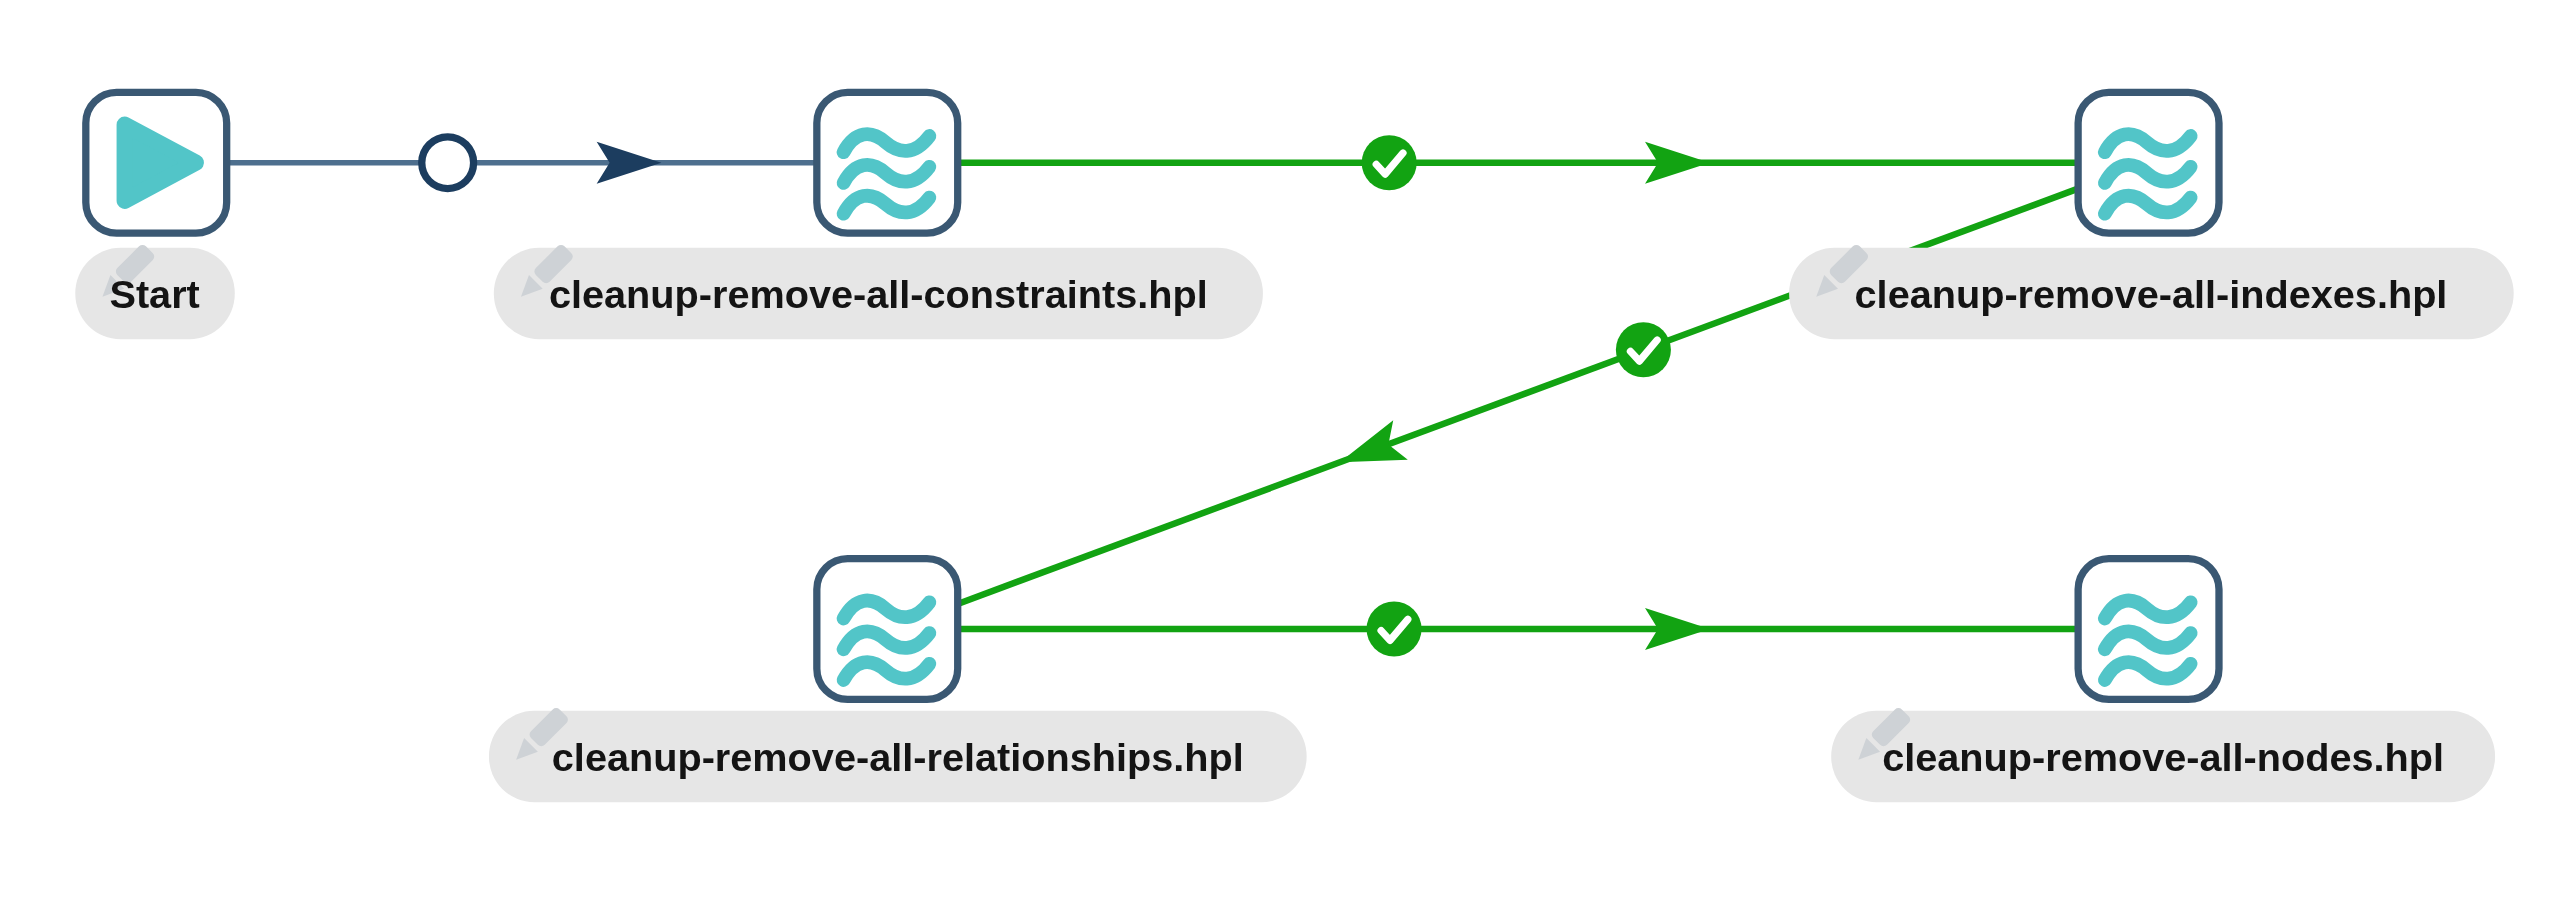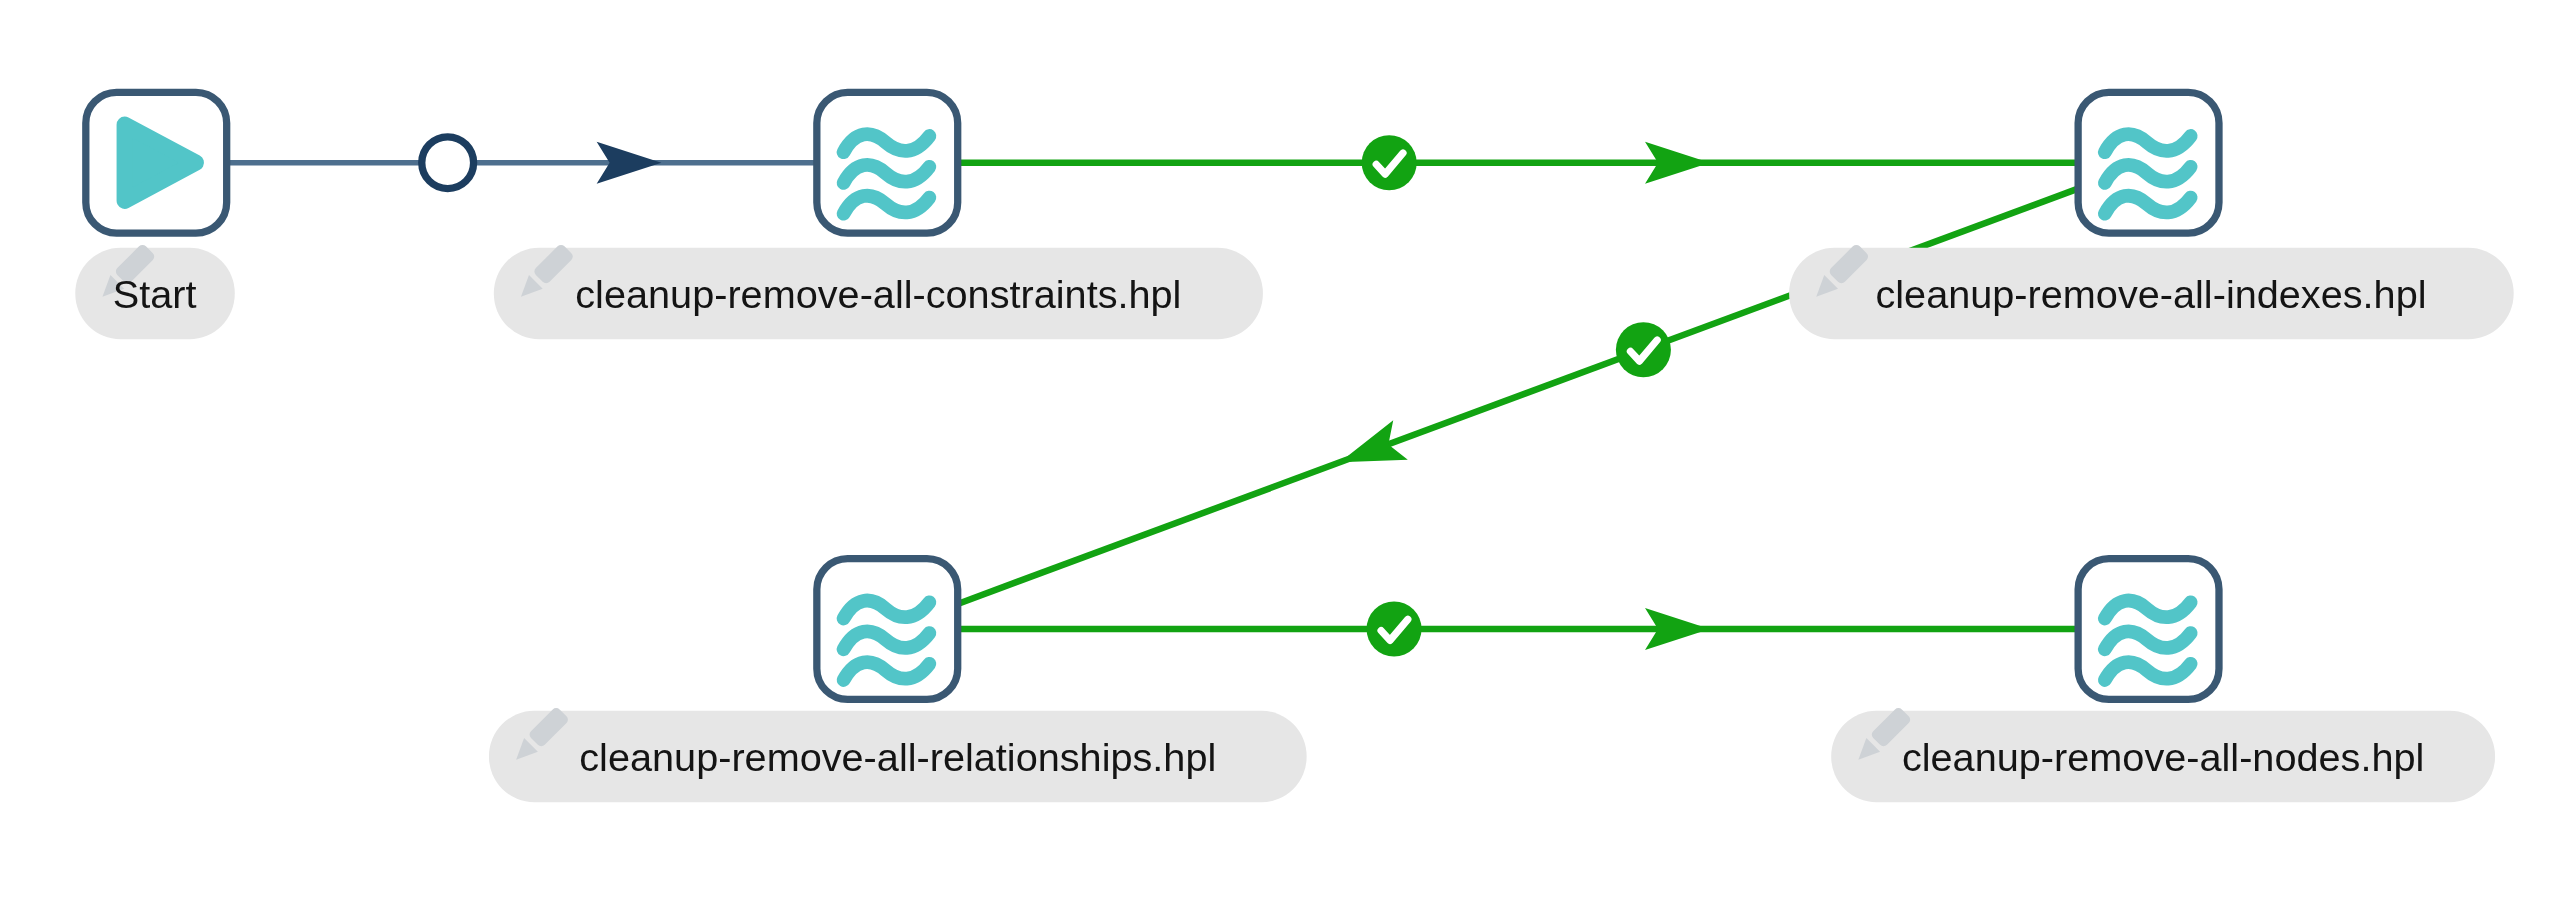--- a/index.html
+++ b/index.html
@@ -8,21 +8,21 @@
     --teal:#52c5c8;
     --navy:#1c3d5f;
     --slate-line:#4e6f8e;
     --node-border:#3a5873;
     --pill-bg:#e6e6e6;
     --pill-text:#141414;
     --pencil:#ced2d6;
     --canvas-bg:#ffffff;
   }
   html,body{margin:0;padding:0;background:var(--canvas-bg);}
-  .canvas-wrap{width:100%;}
+  .canvas-wrap{width:100%;font-weight:bold;}
   svg.workflow{display:block;width:100%;height:auto;background:var(--canvas-bg);}
   .hop-line-slate{stroke:var(--slate-line);stroke-width:7;fill:none;}
   .hop-line-green{stroke:var(--green);stroke-width:8;fill:none;}
   .arrow-navy{fill:var(--navy);stroke:none;}
   .arrow-green{fill:var(--green);stroke:none;}
   .hop-toggle{fill:#ffffff;stroke:var(--navy);stroke-width:9;}
   .check-circle{fill:var(--green);stroke:none;}
   .check-mark{fill:none;stroke:#ffffff;stroke-width:9;stroke-linecap:round;stroke-linejoin:round;}
   .node-box{fill:#ffffff;stroke:var(--node-border);stroke-width:9;}
   .play-tri{fill:var(--teal);stroke:var(--teal);stroke-width:20;stroke-linejoin:round;}

